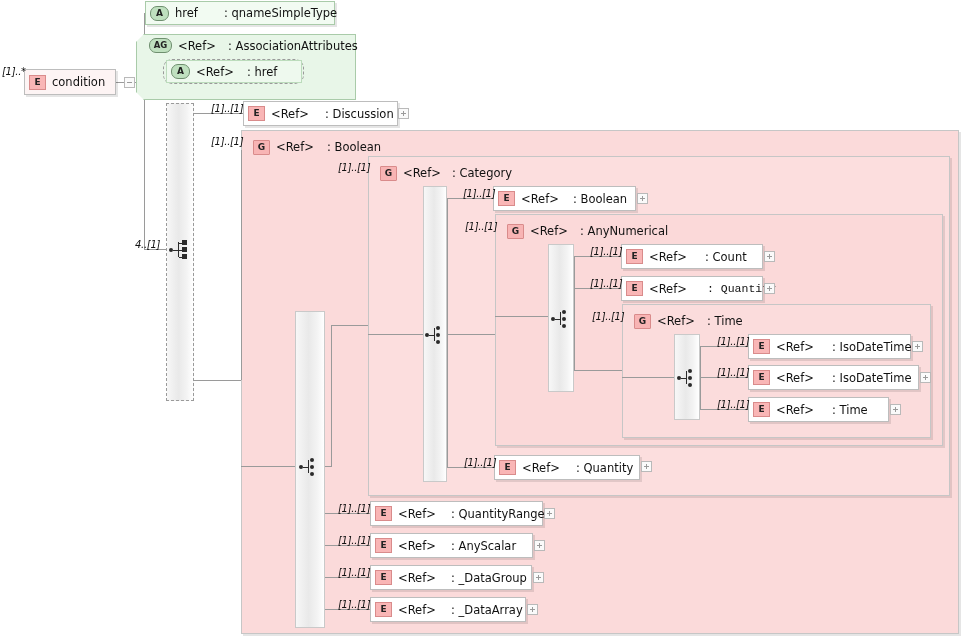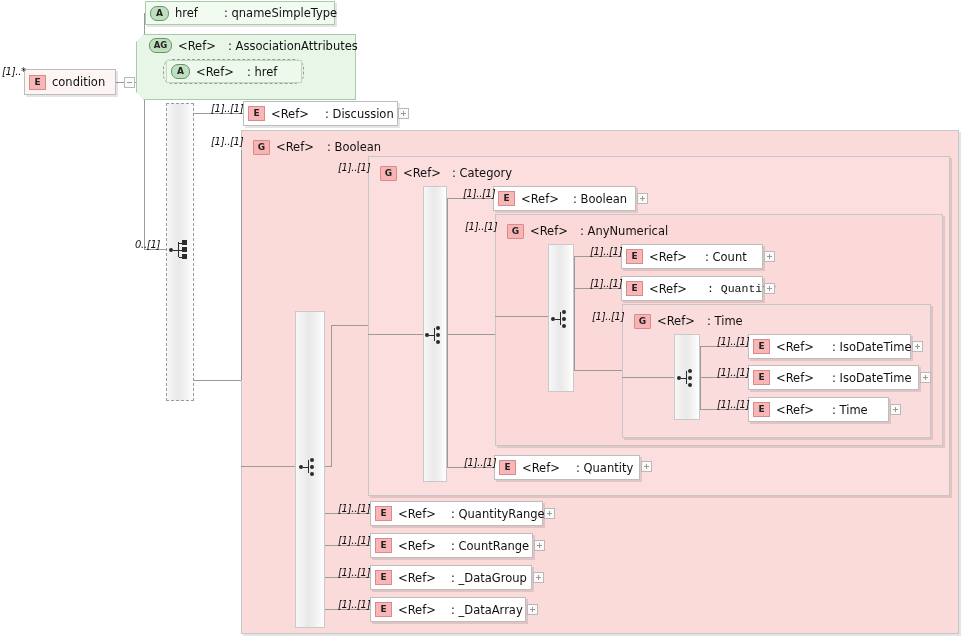--- a/index.html
+++ b/index.html
@@ -264,21 +264,21 @@
     <span class="nm">&lt;Ref&gt;</span>
     <span class="tp" style="left:83px;">: AssociationAttributes</span>
   </div>
 
   <div class="node green" style="left:166px;top:60px;width:136px;height:23px;background:#eef9ee;border-color:#bcdcbc;box-shadow:none;">
     <span class="badge A">A</span>
     <span class="nm">&lt;Ref&gt;</span>
     <span class="tp" style="left:80px;">: href</span>
   </div>
 
-  <div class="card" style="left:135px;top:239px;">0..[1]</div>
+  <div class="card" style="left:135px;top:239px;">4..[1]</div>
 
   <div class="node" style="left:243px;top:101px;width:155px;height:25px;">
     <span class="badge E">E</span>
     <span class="nm">&lt;Ref&gt;</span>
     <span class="tp" style="left:81px;">: Discussion</span>
   </div>
   <div class="card" style="left:211px;top:103px;">[1]..[1]</div>
   <div class="exp plus" style="left:398px;top:108px;"></div>
 
   <div class="node" style="left:249px;top:136px;width:150px;height:22px;border:none;background:transparent;box-shadow:none;">
@@ -369,21 +369,21 @@
     <span class="badge E">E</span>
     <span class="nm">&lt;Ref&gt;</span>
     <span class="tp" style="left:80px;">: QuantityRange</span>
   </div>
   <div class="card" style="left:338px;top:503px;">[1]..[1]</div>
   <div class="exp plus" style="left:544px;top:508px;"></div>
 
   <div class="node" style="left:370px;top:533px;width:163px;height:25px;">
     <span class="badge E">E</span>
     <span class="nm">&lt;Ref&gt;</span>
-    <span class="tp" style="left:80px;">: CountRange</span>
+    <span class="tp" style="left:80px;">: AnyScalar</span>
   </div>
   <div class="card" style="left:338px;top:535px;">[1]..[1]</div>
   <div class="exp plus" style="left:534px;top:540px;"></div>
 
   <div class="node" style="left:370px;top:565px;width:162px;height:25px;">
     <span class="badge E">E</span>
     <span class="nm">&lt;Ref&gt;</span>
     <span class="tp" style="left:80px;">: _DataGroup</span>
   </div>
   <div class="card" style="left:338px;top:567px;">[1]..[1]</div>

